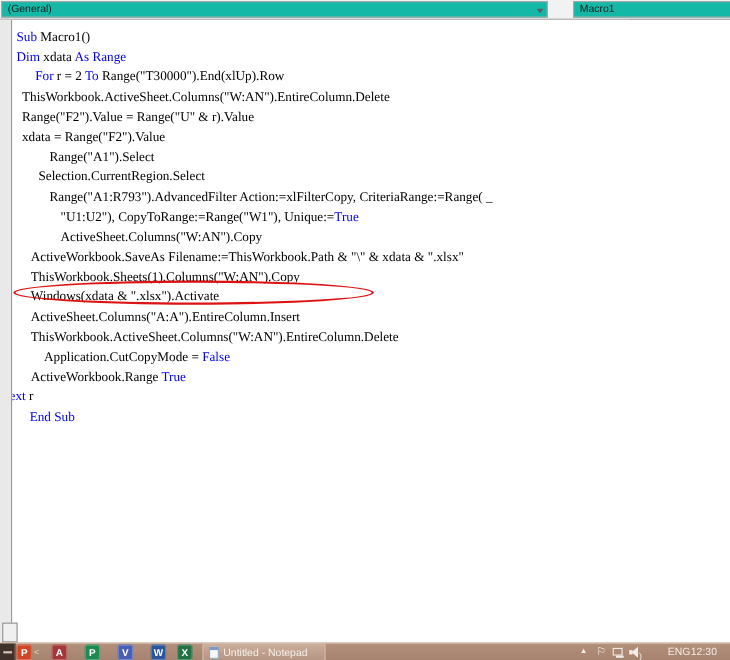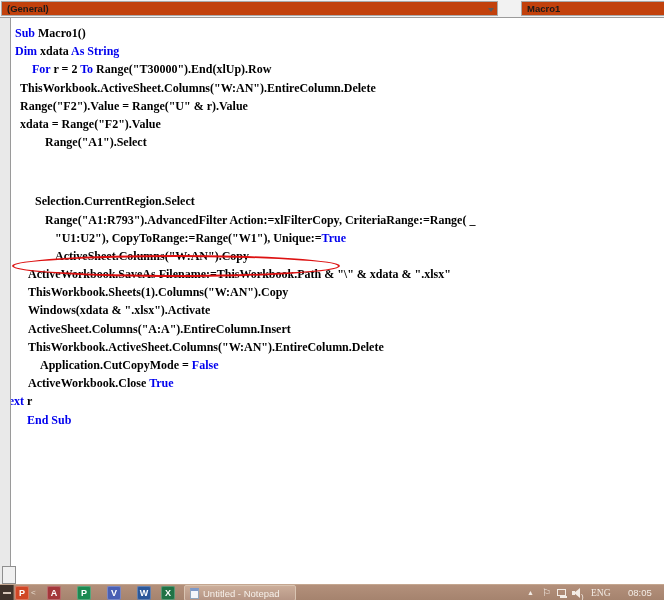--- a/index.html
+++ b/index.html
@@ -3,34 +3,34 @@
 <meta charset="utf-8">
 <style>
   * { margin:0; padding:0; box-sizing:border-box; }
   html,body { width:664px; height:600px; overflow:hidden; background:#fff;
               font-family:"Liberation Sans", sans-serif; }
   #screen { position:relative; width:664px; height:600px; background:#fff; }
 
   
   .combo-bar { position:absolute; left:0; top:0; width:664px; height:18px;
                background:#f2f2f2; border-bottom:1px solid #9b9b9b; }
-  .combo { position:absolute; top:1px; height:15px; background:#c2410c;
-           border:1px solid #a9a9a9; font-size:9.5px; font-weight:bold;
+  .combo { position:absolute; top:1px; height:15px; background:#14b8a6;
+           border:1px solid #a9a9a9; font-size:9.5px; font-weight:normal;
            color:#1a1a1a; line-height:13px; padding-left:5px; }
   .combo-left  { left:1px;   width:497px; }
   .combo-right { left:521px; width:161px; border-right:none; }
   .combo-arrow { position:absolute; right:2px; top:3px; width:9px; height:9px;
                  color:#555; font-size:8px; line-height:8px; text-align:center; }
   .combo-arrow::before { content:""; display:block; margin:3px auto 0;
                  width:0; height:0; border-left:3px solid transparent;
                  border-right:3px solid transparent; border-top:4px solid #5a5a5a; }
 
   
   .code-window { position:absolute; left:0; top:18px; width:572px; height:566px;
-                 background:#fff;font-weight:bold; }
+                 background:#fff; }
   .margin-strip { position:absolute; left:0; top:0; width:11px; height:566px;
                   background:#e9e9e9; border-right:1px solid #9a9a9a; }
   .code-area { position:absolute; left:0; top:0; width:664px; height:566px;
                padding-top:6px; font-family:"Liberation Serif", serif;
                font-size:12px; color:#000; }
   .code-line { height:18.2px; line-height:18.2px; white-space:pre; }
   .code-line .kw { color:#0000ee; }
   .caret { display:inline-block; width:1px; height:12px; background:#000;
            vertical-align:-2px; margin-left:1px; }
   .red-ellipse { position:absolute; left:12px; top:237px; width:328px; height:22px;
@@ -78,58 +78,58 @@
   .net-icon .plug { position:absolute; left:3px; top:11px; width:7px; height:2px;
                background:#f3ece5; }
   .vol-icon { left:572px; }
   .vol-icon .box { position:absolute; left:0; top:6px; width:3px; height:4px;
                background:#f3ece5; }
   .vol-icon .cone { position:absolute; left:2px; top:3px; width:0; height:0;
                border-top:5px solid transparent; border-bottom:5px solid transparent;
                border-right:6px solid #f3ece5; }
   .vol-icon .wave { position:absolute; left:9px; top:4px; font-size:8px;
                color:#f3ece5; }
-  [data-name="language-indicator"] { left:591px;font-family:Liberation Serif, serif; }
+  [data-name="language-indicator"] { left:607px; }
   [data-name="clock"] { left:628px; }
 </style>
 </head>
 <body>
 
 <div id="screen" data-name="vba-editor-window">
 
   <div class="combo-bar" data-name="code-pane-header">
     <div class="combo combo-left" data-name="object-dropdown">
       <span data-name="object-dropdown-value">(General)</span>
       <span class="combo-arrow" data-name="chevron-down-icon"></span>
     </div>
     <div class="combo combo-right" data-name="procedure-dropdown">
       <span data-name="procedure-dropdown-value">Macro1</span>
     </div>
   </div>
 
   <div class="code-window" data-name="code-window">
     <div class="code-area" data-name="code-area">
         <div class="code-line" data-name="code-line" style="padding-left: 15px;"><span class="kw">Sub</span><span> Macro1()</span></div>
-        <div class="code-line" data-name="code-line" style="padding-left: 15px;"><span class="kw">Dim</span><span> xdata </span><span class="kw">As</span><span> </span><span class="kw">String</span></div>
+        <div class="code-line" data-name="code-line" style="padding-left: 15px;"><span class="kw">Dim</span><span> xdata </span><span class="kw">As</span><span> </span><span class="kw">Range</span></div>
         <div class="code-line" data-name="code-line" style="padding-left: 32px;"><span class="kw">For</span><span> r = 2 </span><span class="kw">To</span><span> Range("T30000").End(xlUp).Row</span></div>
         <div class="code-line" data-name="code-line" style="padding-left: 20px;"><span>ThisWorkbook.ActiveSheet.Columns("W:AN").EntireColumn.Delete</span></div>
         <div class="code-line" data-name="code-line" style="padding-left: 20px;"><span>Range("F2").Value = Range("U" &amp; r).Value</span></div>
         <div class="code-line" data-name="code-line" style="padding-left: 20px;"><span>xdata = Range("F2").Value</span></div>
         <div class="code-line" data-name="code-line" style="padding-left: 45px;"><span>Range("A1").Select</span></div>
-        <div class="code-line" data-name="code-line" style="padding-left: 35px; margin-top: 41px;"><span>Selection.CurrentRegion.Select</span></div>
+        <div class="code-line" data-name="code-line" style="padding-left: 35px;"><span>Selection.CurrentRegion.Select</span></div>
         <div class="code-line" data-name="code-line" style="padding-left: 45px;"><span>Range("A1:R793").AdvancedFilter Action:=xlFilterCopy, CriteriaRange:=Range( _</span></div>
         <div class="code-line" data-name="code-line" style="padding-left: 55px;"><span>"U1:U2"), CopyToRange:=Range("W1"), Unique:=</span><span class="kw">True</span></div>
         <div class="code-line" data-name="code-line" style="padding-left: 55px;"><span>ActiveSheet.Columns("W:AN").Copy</span></div>
         <div class="code-line" data-name="code-line" style="padding-left: 28px;"><span>ActiveWorkbook.SaveAs Filename:=ThisWorkbook.Path &amp; "\" &amp; xdata &amp; ".xlsx"</span></div>
         <div class="code-line" data-name="code-line" style="padding-left: 28px;"><span>ThisWorkbook.Sheets(1).Columns("W:AN").Copy</span></div>
         <div class="code-line" data-name="code-line" style="padding-left: 28px;"><span>Windows(xdata &amp; ".xlsx").Activate</span></div>
         <div class="code-line" data-name="code-line" style="padding-left: 28px;"><span>ActiveSheet.Columns("A:A").EntireColumn.Insert</span></div>
         <div class="code-line" data-name="code-line" style="padding-left: 28px;"><span>ThisWorkbook.ActiveSheet.Columns("W:AN").EntireColumn.Delete</span></div>
         <div class="code-line" data-name="code-line" style="padding-left: 40px;"><span>Application.CutCopyMode = </span><span class="kw">False</span></div>
-        <div class="code-line" data-name="code-line" style="padding-left: 28px;"><span>ActiveWorkbook.Close </span><span class="kw">True</span></div>
+        <div class="code-line" data-name="code-line" style="padding-left: 28px;"><span>ActiveWorkbook.Range </span><span class="kw">True</span></div>
         <div class="code-line" data-name="code-line" style=""><span class="kw">Next</span><span> r</span></div>
         <div class="code-line" data-name="code-line" style="padding-left: 27px;"><span class="kw">End Sub</span></div>
       </div>
     <div class="margin-strip" data-name="margin-indicator-bar"></div>
     <div class="red-ellipse" data-name="red-circle-annotation"></div>
     <div class="scroll-corner" data-name="scrollbar-corner"></div>
   </div>
 
   <div class="taskbar" data-name="taskbar">
     <div class="start-min-button" data-name="minimized-window-button"></div>
@@ -151,16 +151,16 @@
     <span class="tray-item net-icon" data-name="network-icon">
       <span class="scr"></span>
       <span class="plug"></span>
     </span>
     <span class="tray-item vol-icon" data-name="volume-icon">
       <span class="box"></span>
       <span class="cone"></span>
       <span class="wave">)</span>
     </span>
     <span class="tray-item" data-name="language-indicator">ENG</span>
-    <span class="tray-item" data-name="clock">08:05</span>
+    <span class="tray-item" data-name="clock">12:30</span>
   </div>
 
 </div>
 
 </body></html>

